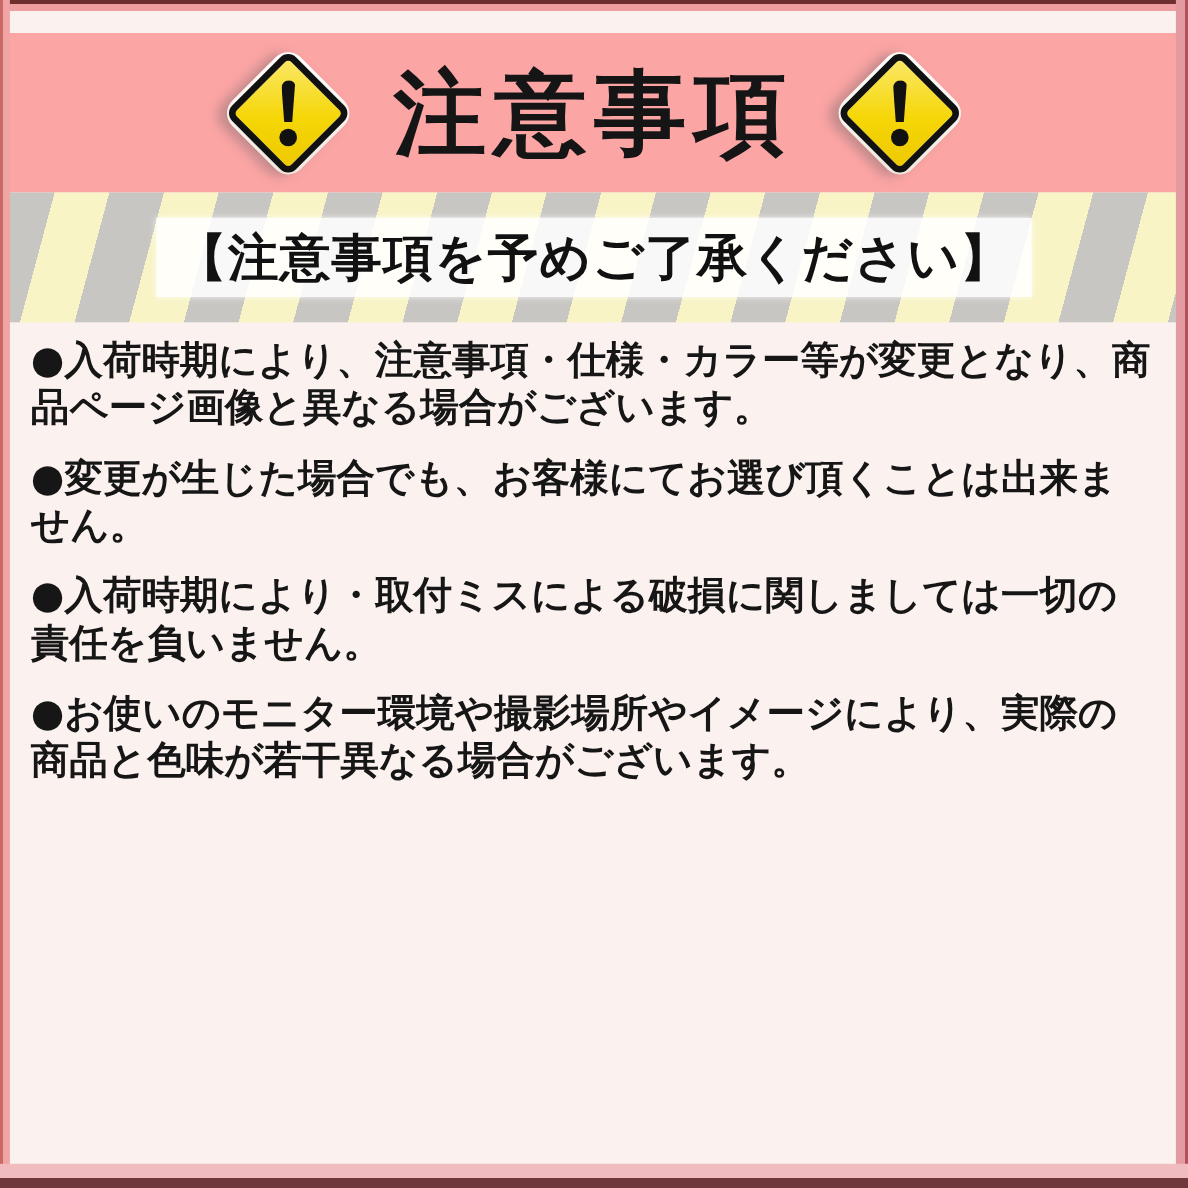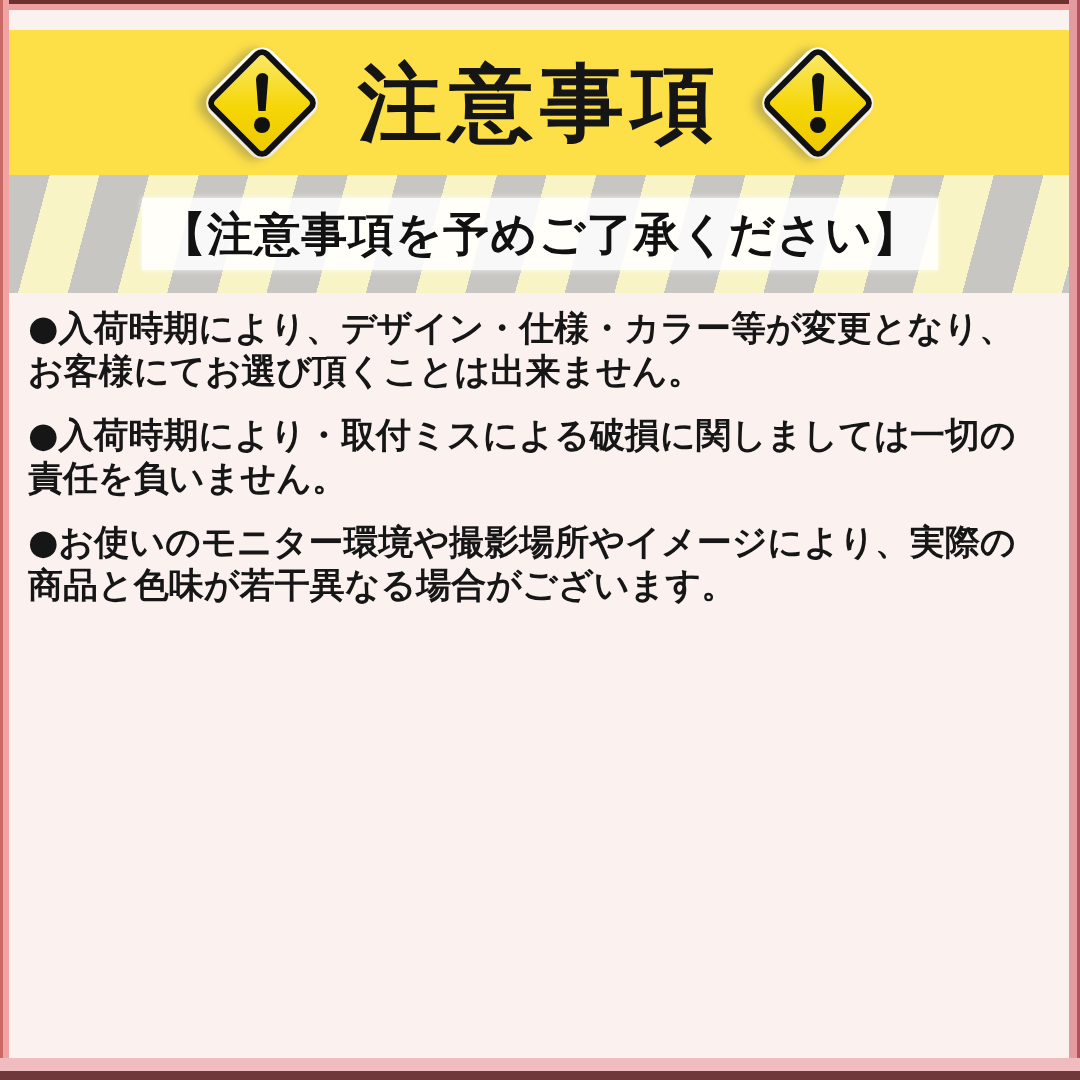--- a/index.html
+++ b/index.html
@@ -23,21 +23,21 @@
     background:linear-gradient(to left,#b4505c 0 3px,#e39aa0 3px);z-index:5;}
   .frame-bottom{position:absolute;left:0;bottom:0;right:0;height:22px;
     background:linear-gradient(to bottom,#f0bcbf 0 13px,#6f393b 13px);z-index:5;}
 
   
   .header{
     height:145px;
     margin-top:30px;
     display:flex;align-items:center;justify-content:center;
     gap:52px;
-    background:#fde047;
+    background:#fca5a5;
   }
   .page-title{
     font-size:84px;font-weight:900;color:#151515;
     letter-spacing:7px;line-height:1;
     white-space:nowrap;
   }
   
   .diamond-outer{
     width:88px;height:88px;flex:0 0 auto;
     transform:rotate(45deg);
@@ -130,18 +130,19 @@
     </div>
   </div>
 
   <div class="banner">
     <div class="banner-heading-box">
       <div class="banner-heading">【注意事項を予めご了承ください】</div>
     </div>
   </div>
 
   <div class="notice-list">
-    <p class="notice-item">●入荷時期により、デザイン・仕様・カラー等が変更となり、お客様にてお選び頂くことは出来ません。</p>
+    <p class="notice-item">●入荷時期により、注意事項・仕様・カラー等が変更となり、商品ページ画像と異なる場合がございます。</p>
+    <p class="notice-item">●変更が生じた場合でも、お客様にてお選び頂くことは出来ません。</p>
     <p class="notice-item">●入荷時期により・取付ミスによる破損に関しましては一切の責任を負いません。</p>
     <p class="notice-item">●お使いのモニター環境や撮影場所やイメージにより、実際の商品と色味が若干異なる場合がございます。</p>
   </div>
 
 </div>
 
 </body></html>

